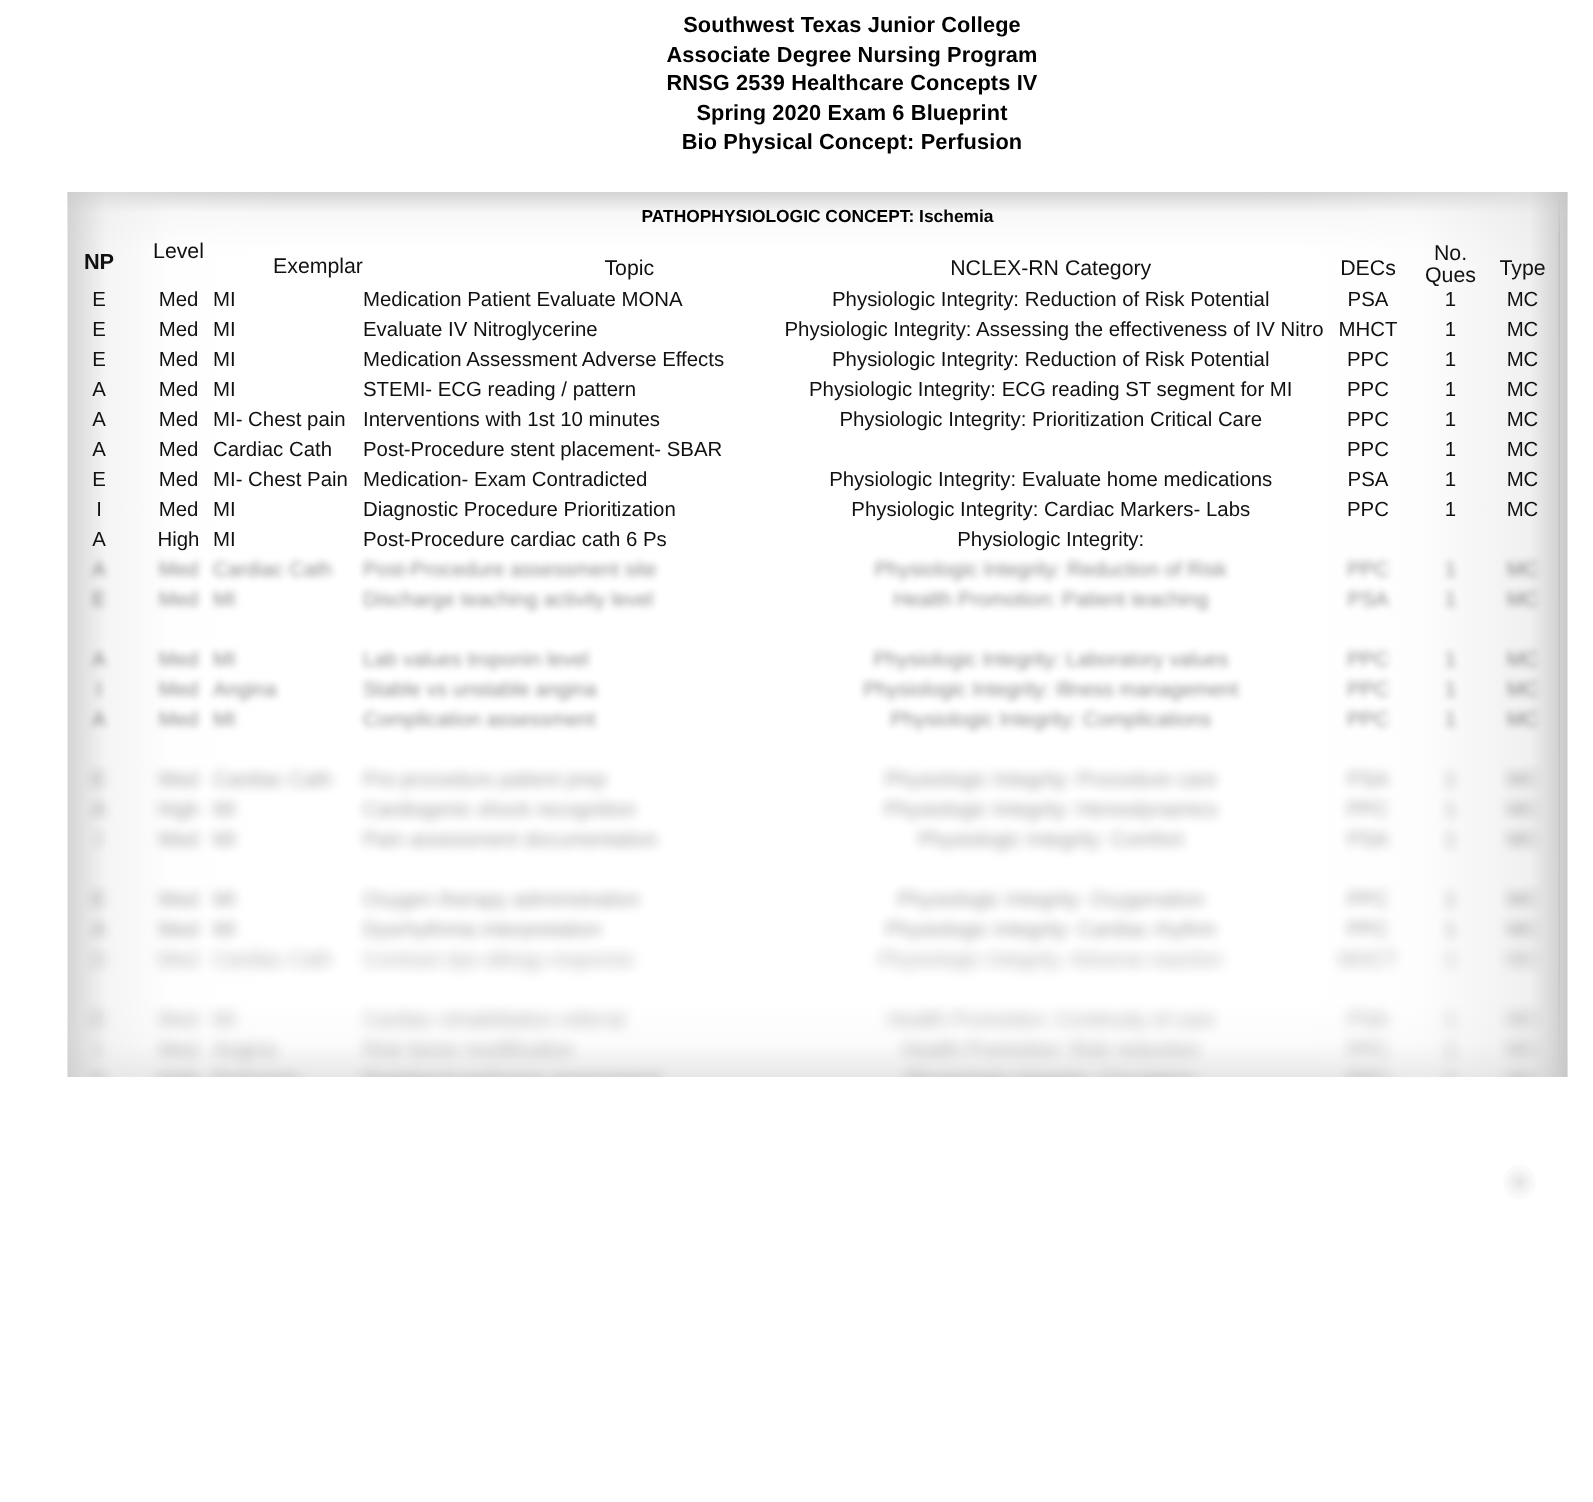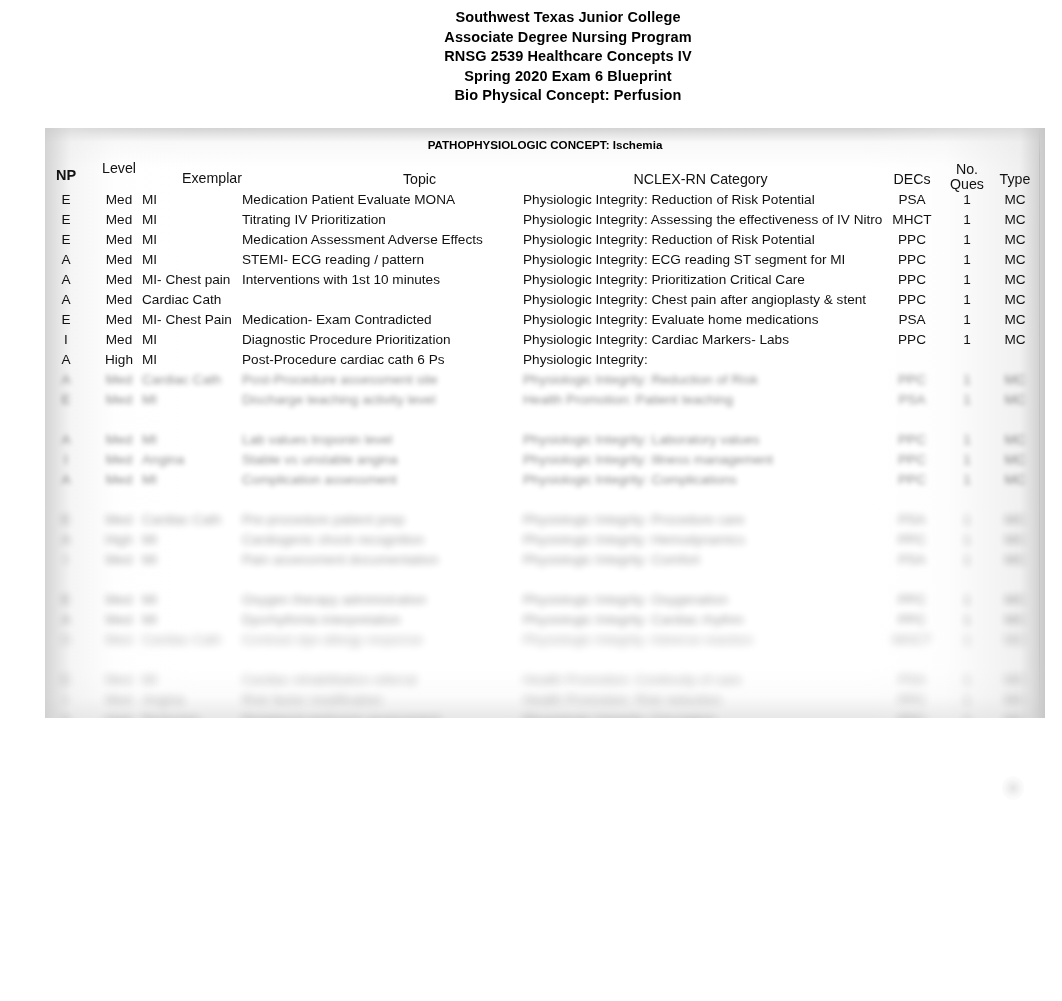--- a/index.html
+++ b/index.html
@@ -117,21 +117,21 @@
     line-height: 20px;
     white-space: nowrap;
     color: #111;
   }
 
   
   .c-np      { left: 0px;   width: 42px; text-align: center; }
   .c-level   { left: 46px;  width: 56px; text-align: center; }
   .c-exemplar{ left: 97px;  width: 140px; text-align: left; }
   .c-topic   { left: 197px; width: 270px; text-align: left; }
-  .c-nclex   { left: 478px; width: 355px; text-align: left; }
+  .c-nclex   { left: 478px; width: 355px; text-align: center; }
   .c-decs    { left: 838px; width: 58px; text-align: center; }
   .c-ques    { left: 898px; width: 48px; text-align: center; }
   .c-type    { left: 946px; width: 48px; text-align: center; }
   .c-extra   { left: 996px; width: 30px; text-align: left; }
 
   
   .h-exemplar { left: 97px; width: 140px; text-align: center; }
   .h-topic    { left: 197px; width: 355px; text-align: center; }
   .h-nclex    { left: 478px; width: 355px; text-align: center; }
 
@@ -218,21 +218,21 @@
         <div class="dcell c-nclex">Physiologic Integrity: Reduction of Risk Potential</div>
         <div class="dcell c-decs">PSA</div>
         <div class="dcell c-ques">1</div>
         <div class="dcell c-type">MC</div>
         <div class="dcell c-extra"></div>
       </div>
       <div class="drow" style="top: 20px;">
         <div class="dcell c-np">E</div>
         <div class="dcell c-level">Med</div>
         <div class="dcell c-exemplar">MI</div>
-        <div class="dcell c-topic">Titrating IV Prioritization</div>
+        <div class="dcell c-topic">Evaluate IV Nitroglycerine</div>
         <div class="dcell c-nclex">Physiologic Integrity: Assessing the effectiveness of IV Nitro</div>
         <div class="dcell c-decs">MHCT</div>
         <div class="dcell c-ques">1</div>
         <div class="dcell c-type">MC</div>
         <div class="dcell c-extra"></div>
       </div>
       <div class="drow" style="top: 40px;">
         <div class="dcell c-np">E</div>
         <div class="dcell c-level">Med</div>
         <div class="dcell c-exemplar">MI</div>
@@ -262,21 +262,21 @@
         <div class="dcell c-nclex">Physiologic Integrity: Prioritization Critical Care</div>
         <div class="dcell c-decs">PPC</div>
         <div class="dcell c-ques">1</div>
         <div class="dcell c-type">MC</div>
         <div class="dcell c-extra"></div>
       </div>
       <div class="drow" style="top: 100px;">
         <div class="dcell c-np">A</div>
         <div class="dcell c-level">Med</div>
         <div class="dcell c-exemplar">Cardiac Cath</div>
-        <div class="dcell c-nclex">Physiologic Integrity: Chest pain after angioplasty &amp; stent</div>
+        <div class="dcell c-topic">Post-Procedure stent placement- SBAR</div>
         <div class="dcell c-decs">PPC</div>
         <div class="dcell c-ques">1</div>
         <div class="dcell c-type">MC</div>
         <div class="dcell c-extra"></div>
       </div>
       <div class="drow" style="top: 120px;">
         <div class="dcell c-np">E</div>
         <div class="dcell c-level">Med</div>
         <div class="dcell c-exemplar">MI- Chest Pain</div>
         <div class="dcell c-topic">Medication- Exam Contradicted</div>

